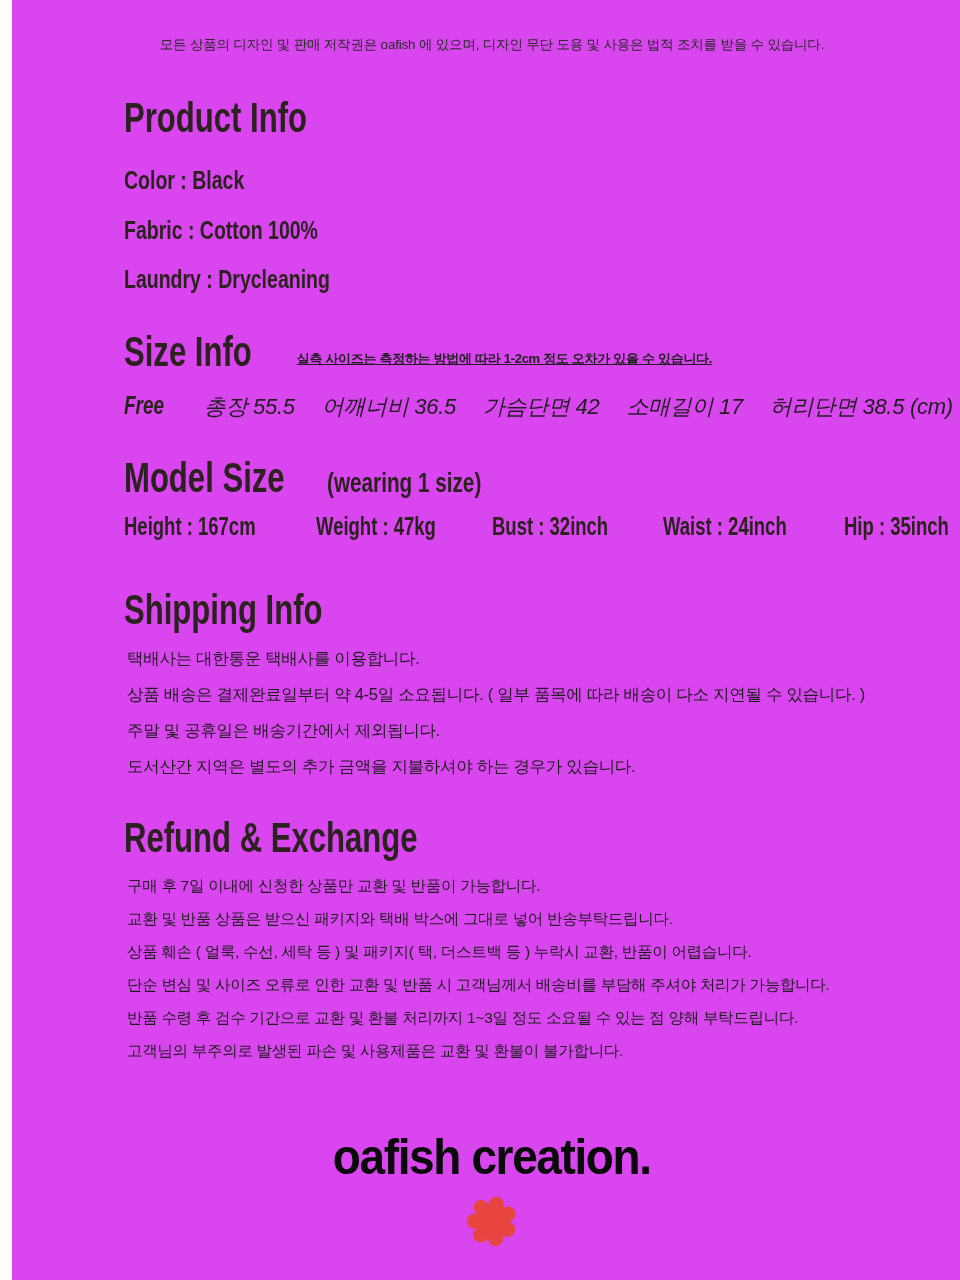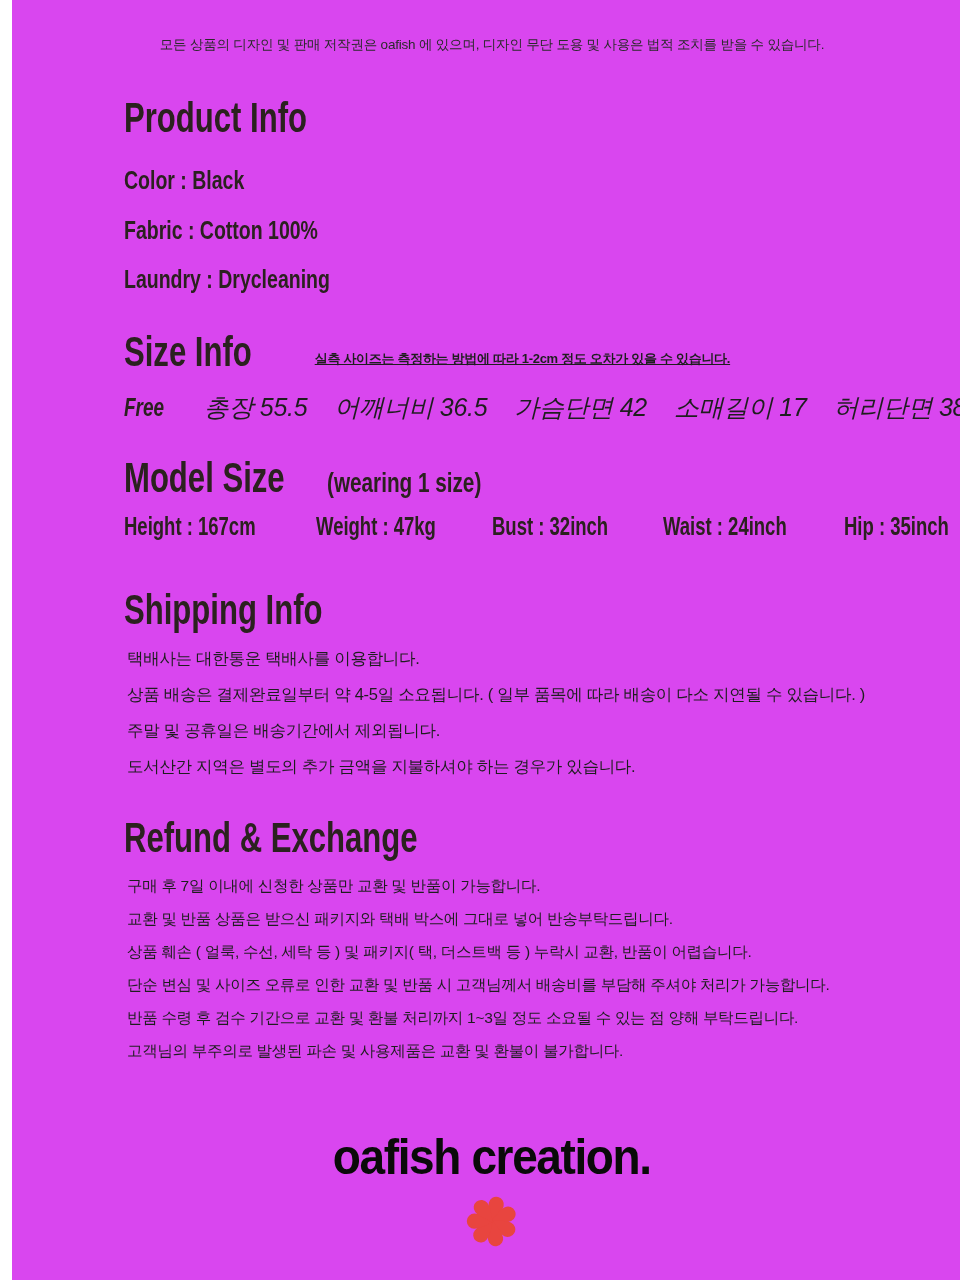--- a/index.html
+++ b/index.html
@@ -69,31 +69,30 @@
     letter-spacing: -0.3px;
     white-space: nowrap;
     text-decoration: underline;
   }
   .kr-line { line-height: 36px; }
   .kr-line2 { line-height: 33px; font-size: 15.5px; }
 
   .size-head-row {
     display: flex;
     align-items: flex-end;
-    gap: 18px;
   }
   .size-head-row .kr-small { padding-bottom: 5px; }
 
   .free-row {
     display: flex;
     align-items: baseline;
     gap: 27px;
   }
   .free-row .kr-item {
-    font-size: 25px;
+    font-size: 22px;
     font-weight: 500;
     letter-spacing: -0.3px;
     white-space: nowrap;
   }
   .free-label {
     font-size: 25px;
     font-weight: 600;
     transform: scaleX(0.76);
     transform-origin: left bottom;
   }

